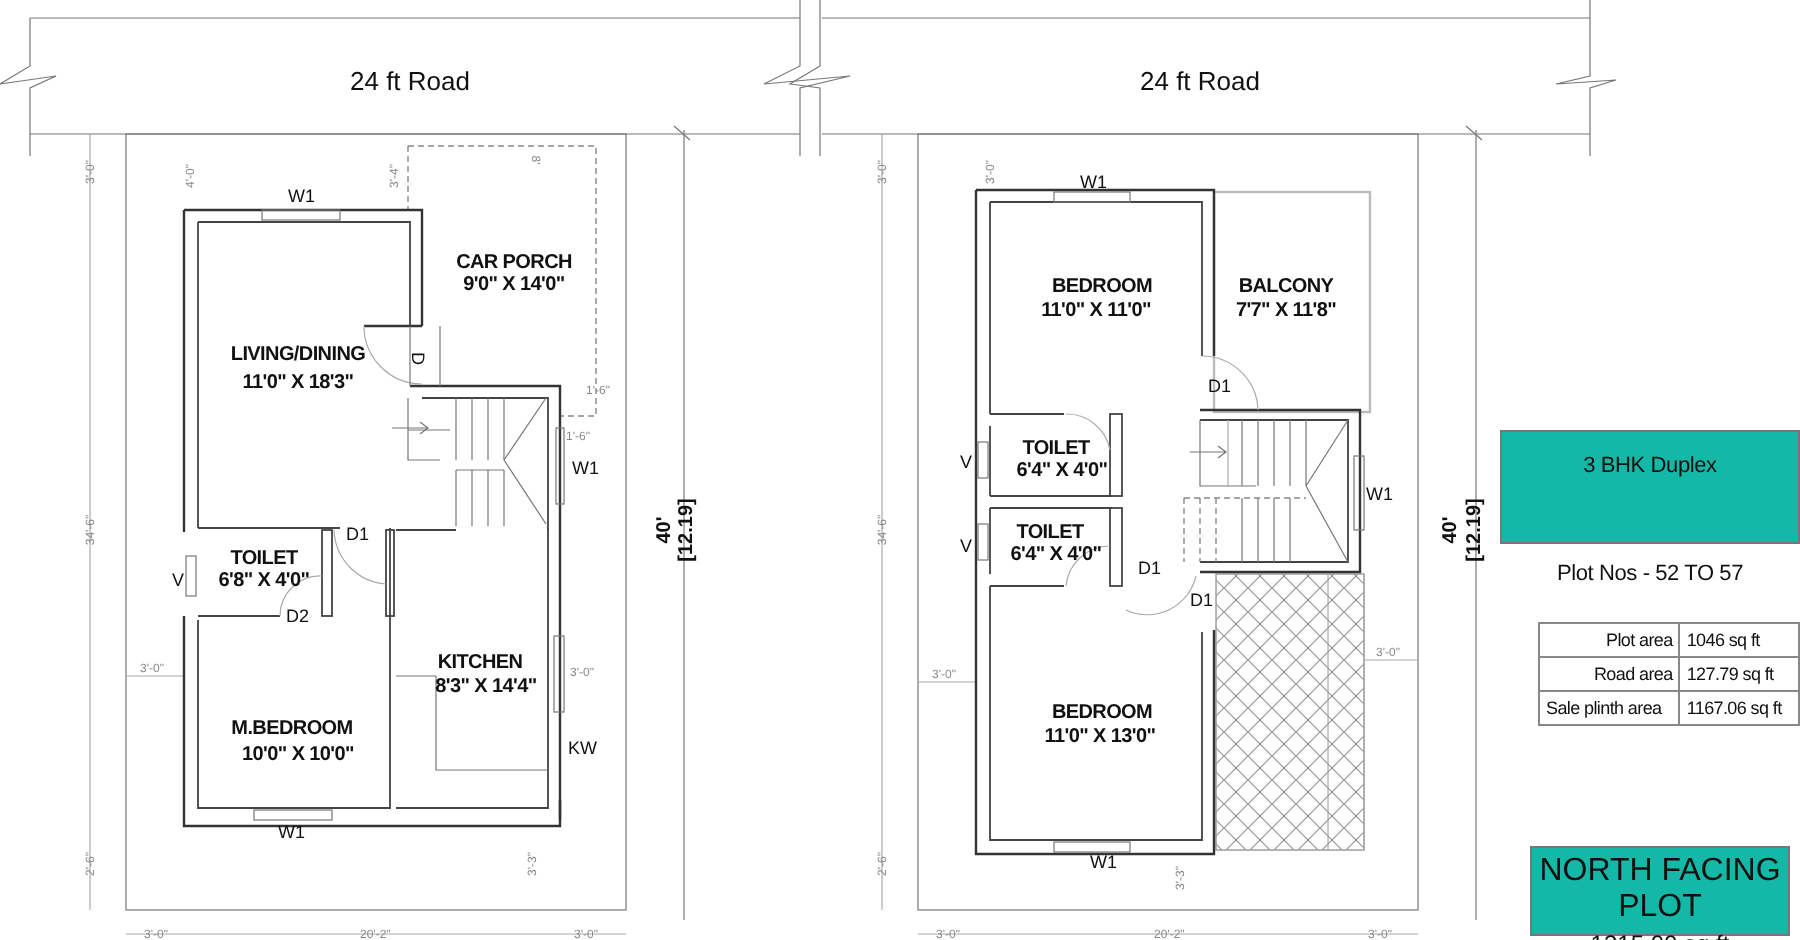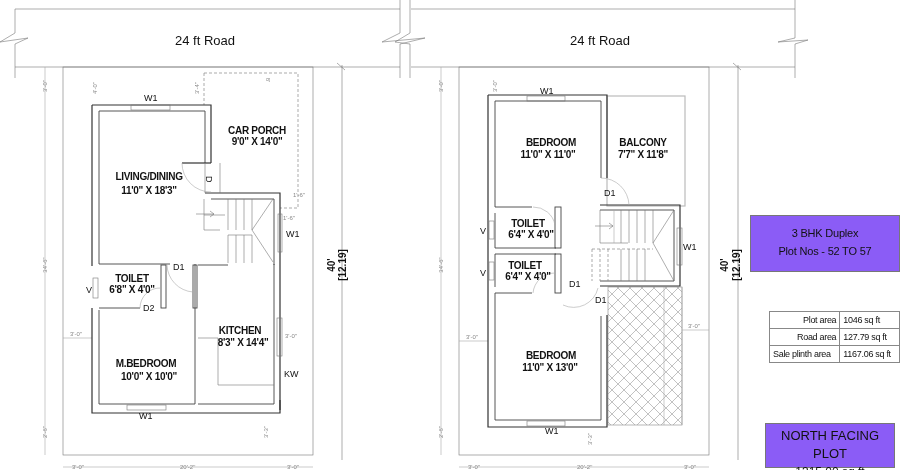--- a/index.html
+++ b/index.html
@@ -9,28 +9,28 @@
   .room-dim { font-family: "Liberation Sans", sans-serif; font-size: 10px; fill: #111; font-weight: bold; text-anchor: middle; letter-spacing: -0.3px; }
   .road-label { font-family: "Liberation Sans", sans-serif; font-size: 13px; fill: #111; text-anchor: middle; }
   .small-label { font-family: "Liberation Sans", sans-serif; font-size: 9px; fill: #111; }
   .dim-text { font-family: "Liberation Sans", sans-serif; font-size: 6px; fill: #888; }
   .plot-dim { font-family: "Liberation Sans", sans-serif; font-size: 10px; fill: #111; font-weight: bold; text-anchor: middle; }
   .wall { fill: none; stroke: #333; stroke-width: 1.2; }
   .wall-inner { fill: none; stroke: #444; stroke-width: 0.9; }
   .thin { fill: none; stroke: #777; stroke-width: 0.6; }
   .faint { fill: none; stroke: #aaa; stroke-width: 0.6; }
   .dash { fill: none; stroke: #888; stroke-width: 0.7; stroke-dasharray: 3 2; }
-  .info-box { position: absolute; border: 1px solid #777; background: #8b5cf6; text-align: center; color: #111; }
-  .info-line { font-size: 11px; line-height: 18px; letter-spacing: -0.2px; }
+  .info-box { position: absolute; border: 1px solid #777; background: #14b8a6; text-align: center; color: #111; }
+  .info-line { font-size: 11px; line-height: 18px; letter-spacing: -0.2px; margin-top: 36px; }
   table.area { position: absolute; left: 769px; top: 311px; border-collapse: collapse; font-size: 9px; color: #111; letter-spacing: -0.3px; }
   table.area td { border: 1px solid #888; padding: 1px 3px; height: 14px; white-space: nowrap; }
   table.area td.k { text-align: right; width: 82px; }
   table.area td.v { text-align: left; width: 70px; }
   .facing { position: absolute; left: 765px; top: 423px; width: 128px; height: 43px; border: 1px solid #777; }
-  .facing .l1 { font-size: 13px; line-height: 18px; margin-top: 3px; }
+  .facing .l1 { font-size: 16px; line-height: 18px; margin-top: 3px; }
   .facing .l2 { font-size: 12px; line-height: 18px; }
 </style>
 </head>
 <body>
 
 <svg id="plan" viewBox="0 0 900 470" xmlns="http://www.w3.org/2000/svg">
   <defs>
     <pattern id="herring" width="12" height="12" patternUnits="userSpaceOnUse">
       <path d="M0 6 L6 0 M6 12 L12 6 M0 6 L6 12 M6 0 L12 6" stroke="#999" stroke-width="0.6" fill="none"></path>
     </pattern>

